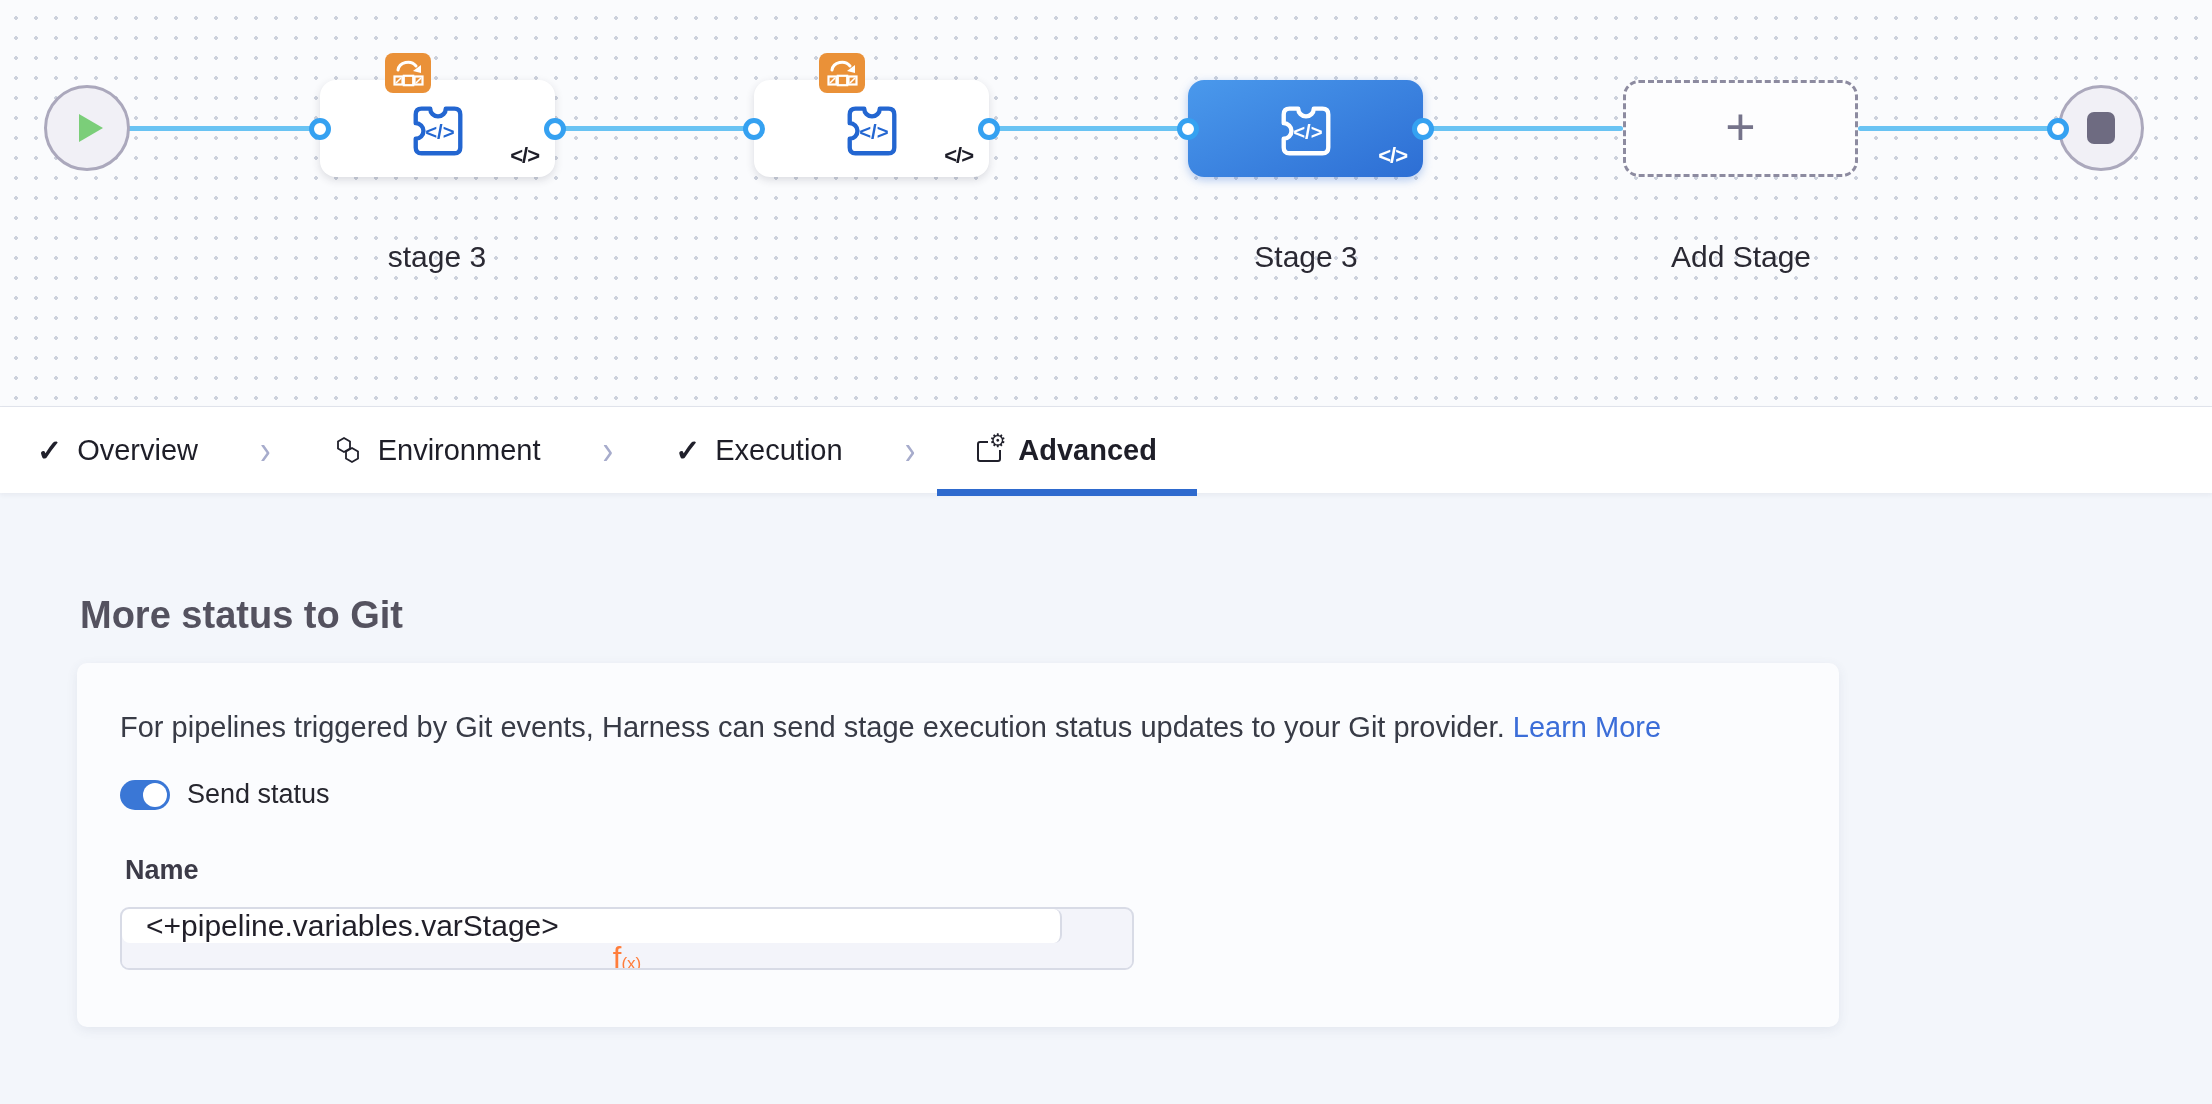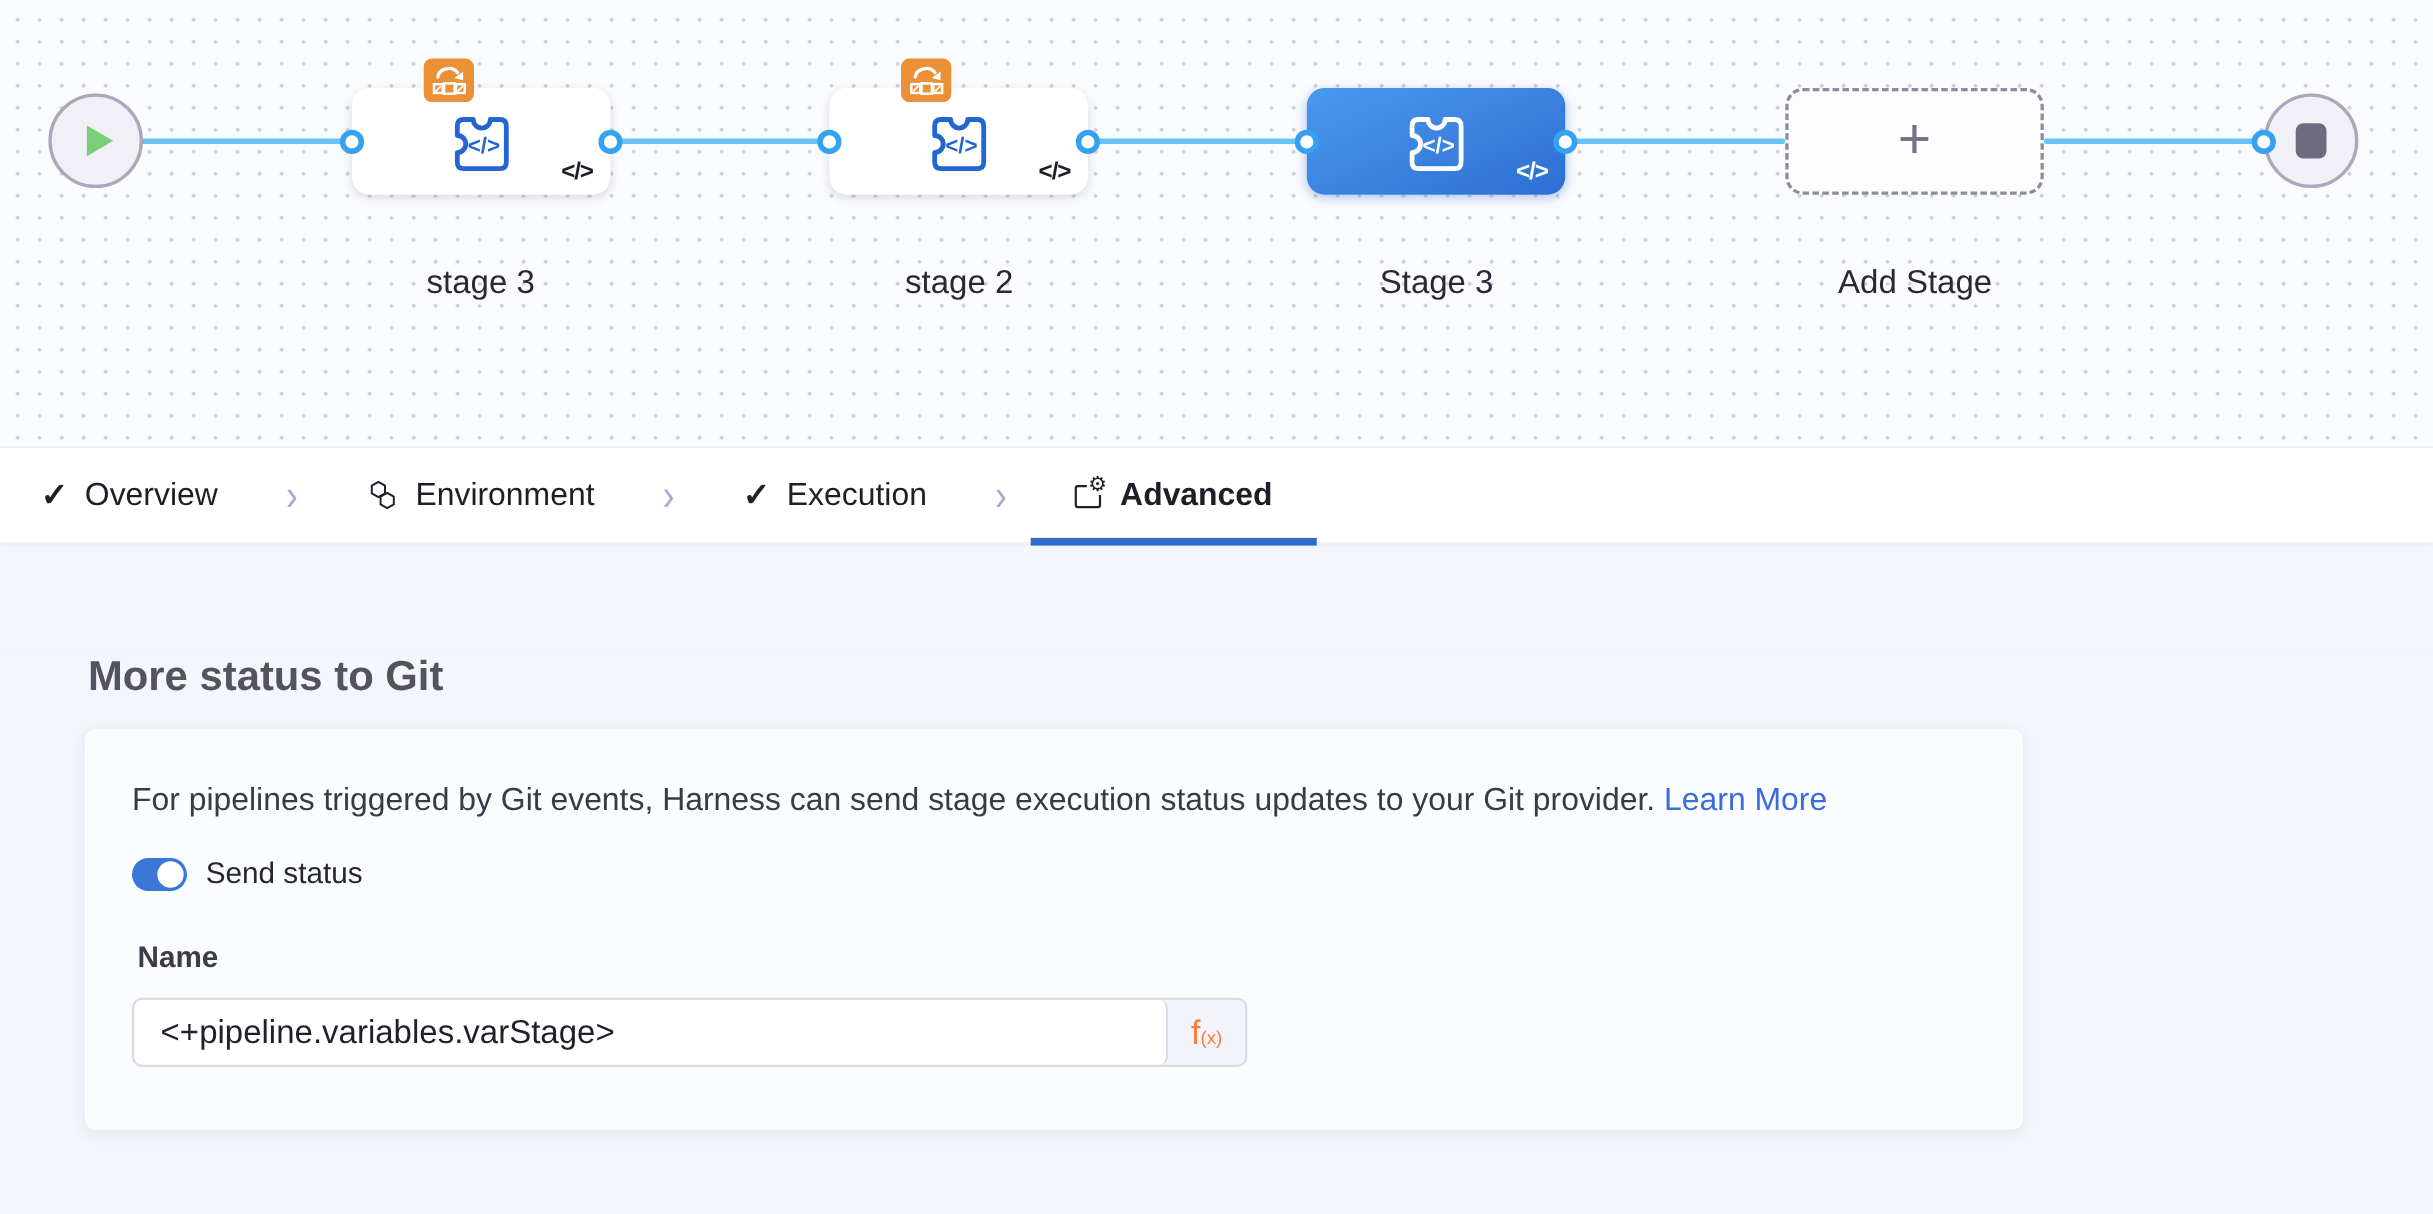--- a/index.html
+++ b/index.html
@@ -56,21 +56,21 @@
   .card { position:relative; margin:25px 0 0 77px; width:1762px; height:364px; background:#fbfcfe;
     border-radius:10px; box-shadow:0 3px 12px rgba(70,80,110,0.09); padding:44px 40px 0 43px; }
   .desc { font-size:29px; color:#383b46; line-height:40px; }
   .learn-more { color:#3b6dd8; text-decoration:none; cursor:pointer; }
   .toggle-row { margin-top:32px; display:flex; align-items:center; gap:17px; }
   .toggle { position:relative; width:50px; height:30px; border-radius:15px; background:#3a77d6; cursor:pointer; }
   .toggle .knob { position:absolute; top:3px; right:3px; width:24px; height:24px; border-radius:50%; background:#ffffff; }
   .toggle-label { font-size:27px; color:#26262e; }
   .field-label { margin:45px 0 0 5px; font-size:27px; font-weight:700; color:#3c3b48; }
   .input-group { margin-top:21px; display:flex; width:1014px; height:63px; border:2px solid #d8dbe6;
-    border-radius:9px; background:#f3f4fa; overflow:hidden; }
+    border-radius:9px; background:#f3f4fa; overflow:hidden;flex-direction:column; }
   .text-input { width:940px; height:100%; border:none; outline:none; background:#ffffff;
     border-right:2px solid #d8dbe6; border-radius:8px; padding:0 24px; font-size:30px; color:#211f29;
     font-family:"Liberation Sans", sans-serif; }
   .fx-btn { flex:1; display:flex; align-items:center; justify-content:center; background:#f3f4fa;
     border:none; cursor:pointer; color:#ff7d3b; }
   .fx-f { font-size:31px; line-height:1; }
   .fx-sub { font-size:17px; line-height:1; margin-top:10px; }
 </style>
 </head>
 <body>
@@ -120,21 +120,20 @@
       <line x1="31" y1="30" x2="36" y2="25" stroke="#ffffff" stroke-width="1.6"></line>
     </svg>
     <svg width="62" height="62" viewBox="0 0 64 64">
       <path d="M15 11 L24 11 A8 8 0 0 0 40 11 L49 11 Q55 11 55 17 L55 51 Q55 57 49 57 L15 57 Q9 57 9 51 L9 42 A8 8 0 0 0 9 26 L9 17 Q9 11 15 11 Z" fill="none" stroke="#2366d1" stroke-width="4.5" stroke-linejoin="round"></path>
       <text x="34" y="42" text-anchor="middle" font-size="21" font-weight="bold" fill="#2366d1" font-family="Liberation Sans, sans-serif">&lt;/&gt;</text>
     </svg>
     <span class="code-chip">&lt;/&gt;</span>
     <div class="port" style="left:-11px; top:38px;"></div>
     <div class="port" style="right:-11px; top:38px;"></div>
   </div>
-  <div class="node-label" style="left:722px;">stage 2</div>
 
   <div class="stage-node selected" style="left:1188px;">
     <svg width="62" height="62" viewBox="0 0 64 64">
       <path d="M15 11 L24 11 A8 8 0 0 0 40 11 L49 11 Q55 11 55 17 L55 51 Q55 57 49 57 L15 57 Q9 57 9 51 L9 42 A8 8 0 0 0 9 26 L9 17 Q9 11 15 11 Z" fill="none" stroke="#ffffff" stroke-width="4.5" stroke-linejoin="round"></path>
       <text x="34" y="42" text-anchor="middle" font-size="21" font-weight="bold" fill="#ffffff" font-family="Liberation Sans, sans-serif">&lt;/&gt;</text>
     </svg>
     <span class="code-chip">&lt;/&gt;</span>
     <div class="port" style="left:-11px; top:38px;"></div>
     <div class="port" style="right:-11px; top:38px;"></div>
   </div>

